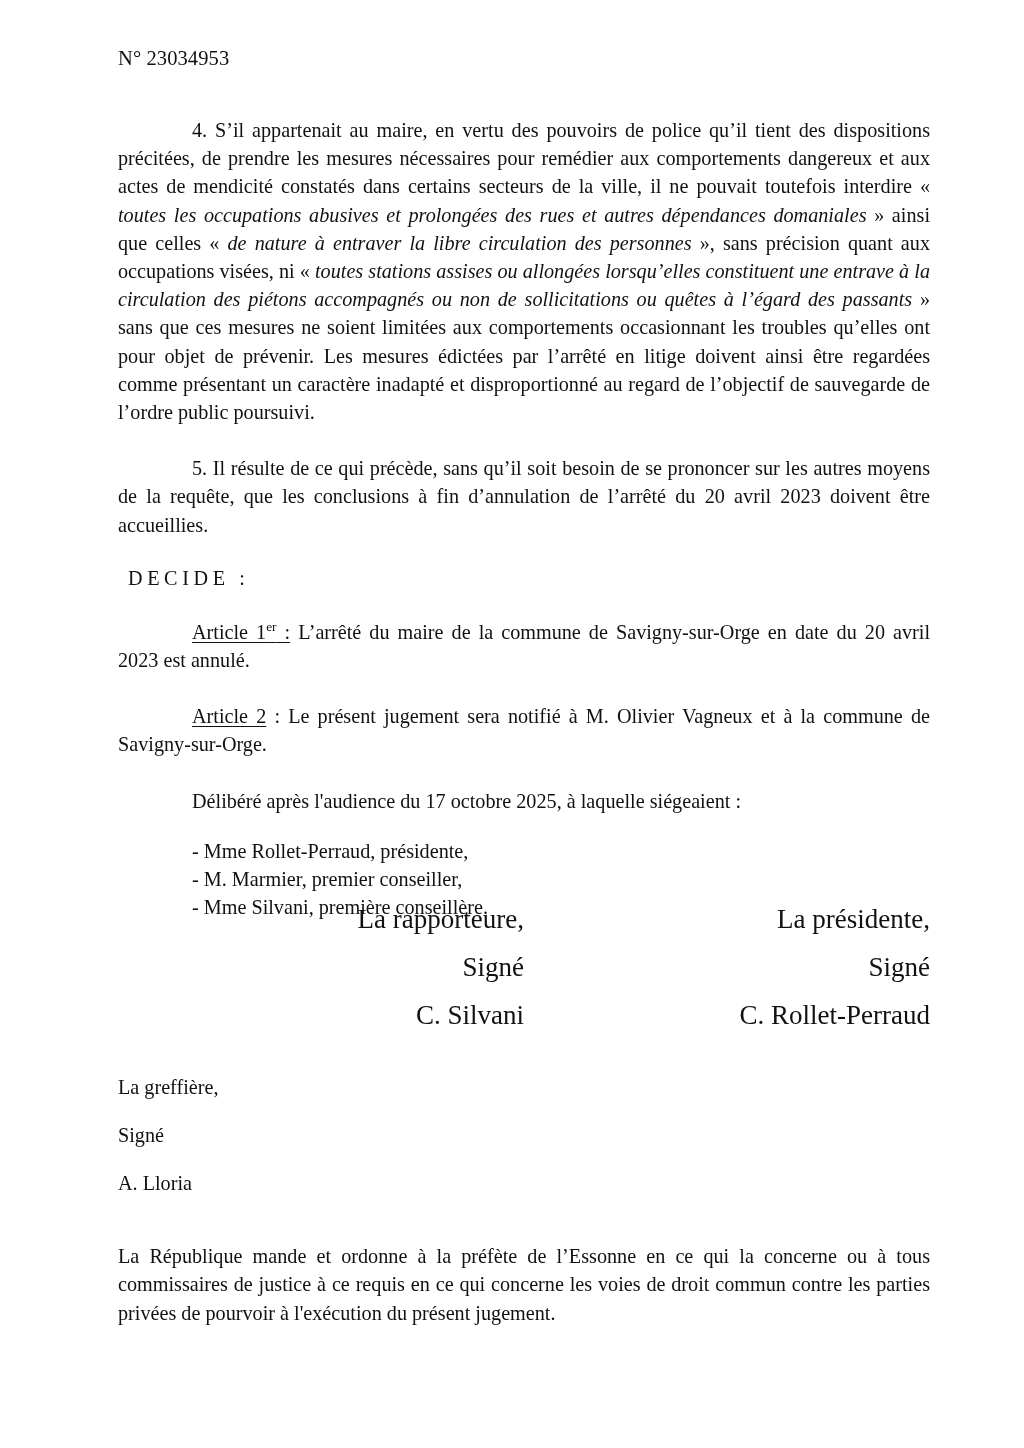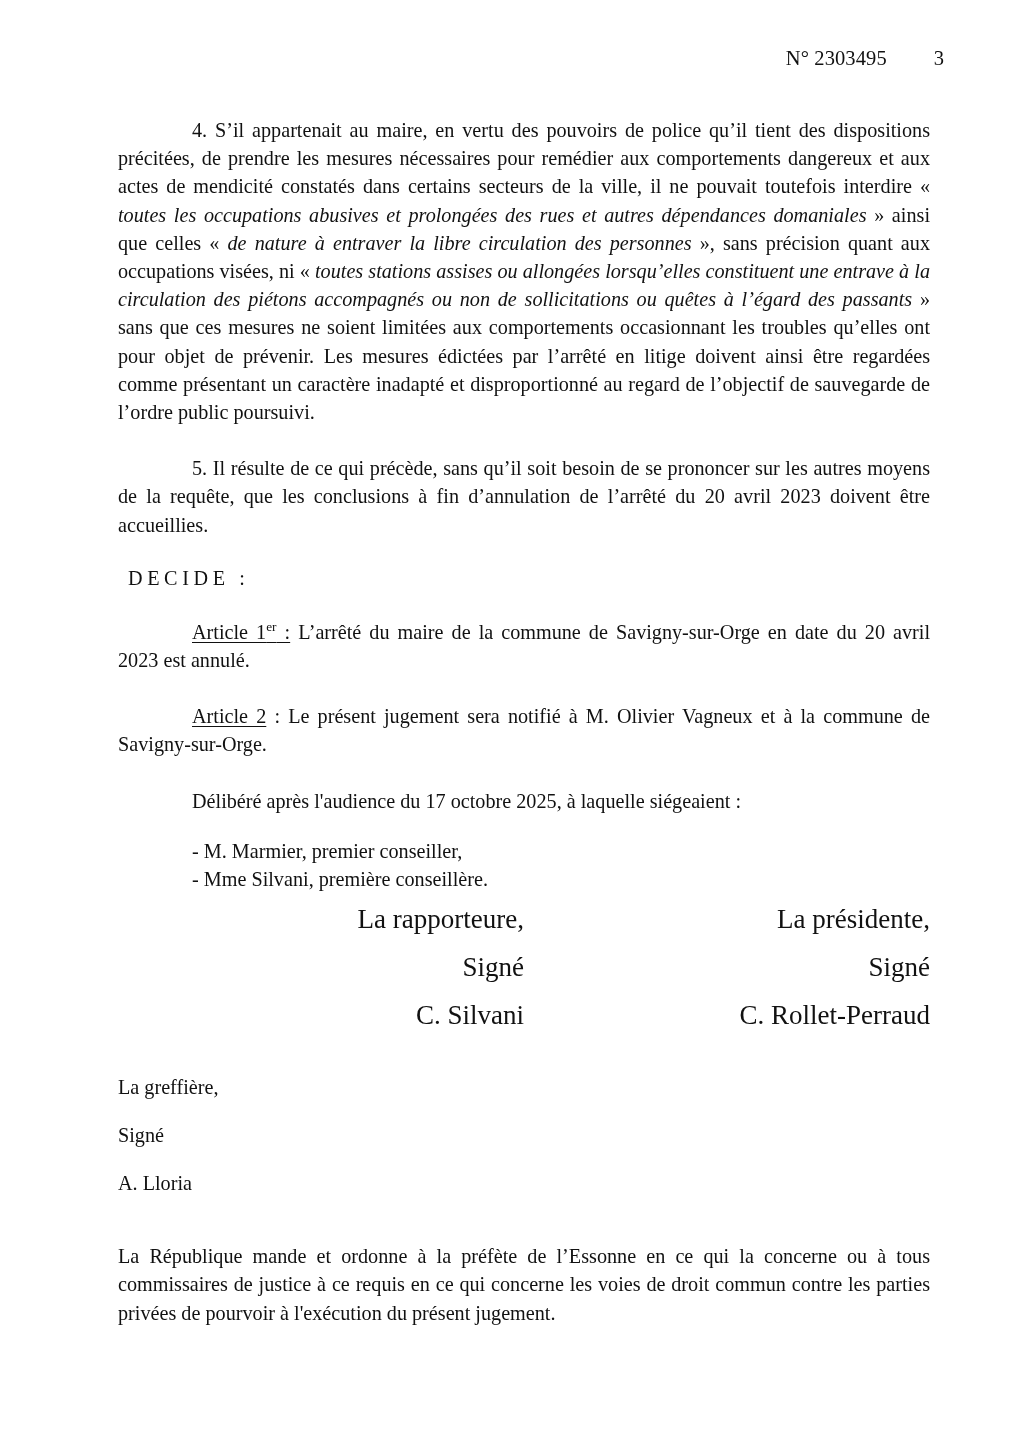--- a/index.html
+++ b/index.html
@@ -22,25 +22,24 @@
     padding: 0;
   }
 
   
   .page-header {
     position: absolute;
     top: 46px;
     left: 118px;
     right: 80px;
     display: flex;
-    justify-content: flex-end;
+    justify-content: flex-start;
     align-items: baseline;
     font-size: 20.5px;
     line-height: 1.2;
-    gap: 47px;
   }
   .page-header .doc-number { letter-spacing: 0.1px; }
   .page-header .page-number { font-size: 20.5px; }
 
   
   .content {
     position: absolute;
     top: 116px;
     left: 118px;
     width: 812px;
@@ -163,20 +162,21 @@
 
     <p class="para indent"><span class="art-label">Article 2</span><span> : Le présent jugement sera notifié à M. Olivier Vagneux et à la commune de Savigny-sur-Orge.</span></p>
 
     <div class="gap-para"></div>
 
     <p class="para indent">Délibéré après l'audience du 17 octobre 2025, à laquelle siégeaient :</p>
 
     <div class="gap-small"></div>
 
     <ul class="judges">
+      <li>- Mme Rollet-Perraud, présidente,</li>
       <li>- M. Marmier, premier conseiller,</li>
       <li>- Mme Silvani, première conseillère.</li>
     </ul>
 
     <div class="gap-small"></div>
 
   </div>
 
   <div class="sig-zone">
     <div class="sig-row">

